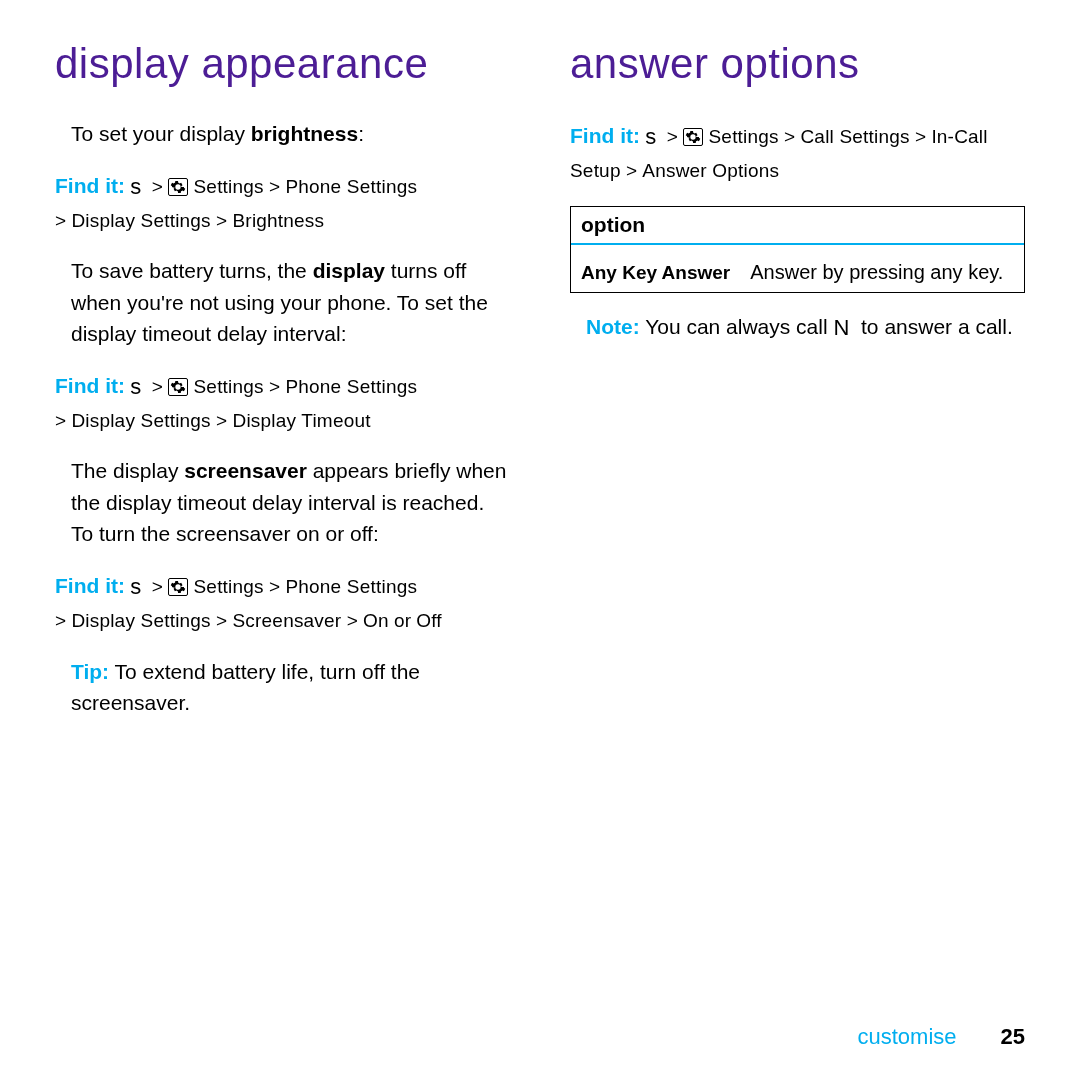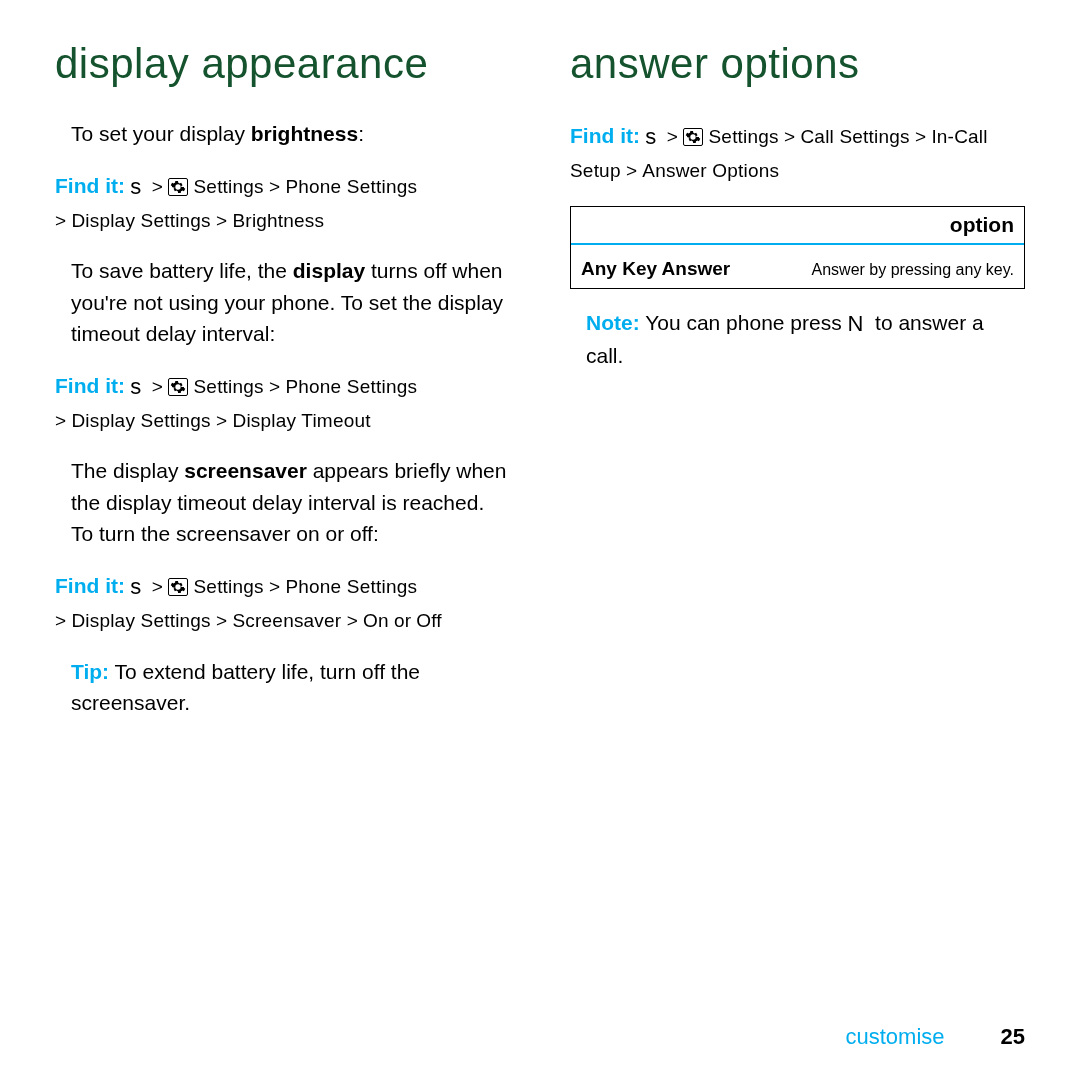--- a/index.html
+++ b/index.html
@@ -24,21 +24,21 @@
     gap: 60px;
   }
   .col {
     flex: 1;
     min-width: 0;
   }
   h1.section-title {
     font-family: Arial, Helvetica, sans-serif;
     font-weight: normal;
     font-size: 42px;
-    color: #14532d;
+    color: #4c1d95;
     margin: 0 0 30px 0;
     letter-spacing: 0.5px;
   }
   p.body {
     font-size: 21px;
     line-height: 1.5;
     margin: 0 0 18px 16px;
     color: #000;
   }
   .bold { font-weight: bold; }
@@ -67,56 +67,55 @@
     line-height: 1;
   }
   .gear-icon svg { display: block; }
   .path-bold { font-weight: normal; font-family: "Arial Narrow", Arial, sans-serif; font-stretch: condensed; letter-spacing: 0.2px; }
   .path-sep { font-weight: normal; }
   .table {
     border: 1.5px solid #000;
     margin: 10px 0 18px 0;
     width: 100%;
     box-sizing: border-box;
-    text-align: right;
   }
   .table-head {
     font-weight: bold;
     font-size: 21px;
     padding: 6px 10px;
     border-bottom: 2.5px solid #00aeef;
   }
   .table-row {
     display: flex;
     padding: 8px 10px;
-    gap: 4px;
+    gap: 20px;
     align-items: baseline;
   }
   .table-opt {
     font-weight: bold;
     font-family: "Arial Narrow", Arial, sans-serif;
     font-stretch: condensed;
     font-size: 19px;
     white-space: nowrap;
   }
   .table-desc {
-    font-size: 16px;
+    font-size: 20px;
     flex: 1;
     margin-top: 8px;
   }
   .glyph-N {
     font-family: Arial, Helvetica, sans-serif;
     font-size: 22px;
     vertical-align: -1px;
   }
   .footer {
     display: flex;
     justify-content: flex-end;
     align-items: baseline;
-    gap: 56px;
+    gap: 44px;
     padding-top: 20px;
     font-size: 22px;
   }
   .footer-section { color: #00aeef; }
   .footer-page { font-weight: bold; color: #000; margin-top: 8px; }
 </style>
 </head>
 <body>
 
 <div class="page">
@@ -140,21 +139,21 @@
         <span class="path-sep">&gt;</span>
         <span class="path-bold">Phone Settings</span>
         <br>
         <span class="path-sep">&gt;</span>
         <span class="path-bold">Display Settings</span>
         <span class="path-sep">&gt;</span>
         <span class="path-bold">Brightness</span>
       </p>
 
       <p class="body">
-        <span>To save battery life, the </span><span class="bold">display</span><span> turns off when you're not using your phone. To set the display timeout delay interval:</span>
+        <span>To save battery turns, the </span><span class="bold">display</span><span> turns off when you're not using your phone. To set the display timeout delay interval:</span>
       </p>
 
       <p class="findit-line">
         <span class="findit-label">Find it:</span>
         <span class="glyph-s">s</span>
         &nbsp;<span>&gt;</span>
         <span class="gear-icon"><svg width="16" height="16" viewBox="0 0 24 24">
               <path fill="#000" d="M12 8a4 4 0 100 8 4 4 0 000-8zm9 4a7 7 0 01-.1 1.2l2 1.6-2 3.4-2.4-1a7 7 0 01-2 1.2l-.4 2.6h-4l-.4-2.6a7 7 0 01-2-1.2l-2.4 1-2-3.4 2-1.6A7 7 0 013 12a7 7 0 01.1-1.2l-2-1.6 2-3.4 2.4 1a7 7 0 012-1.2L8 3h4l.4 2.6a7 7 0 012 1.2l2.4-1 2 3.4-2 1.6c.1.4.2.8.2 1.2z"></path>
             </svg></span>
         <span class="path-bold">Settings</span>
@@ -217,21 +216,21 @@
 
       <div class="table">
         <div class="table-head">option</div>
         <div class="table-row">
           <div class="table-opt">Any Key Answer</div>
           <div class="table-desc">Answer by pressing any key.</div>
         </div>
       </div>
 
       <p class="body">
-        <span class="accent-bold">Note:</span><span> You can phone press </span><span class="glyph-N">N</span>&nbsp;<span> to answer a call.</span>
+        <span class="accent-bold">Note:</span><span> You can always call </span><span class="glyph-N">N</span>&nbsp;<span> to answer a call.</span>
       </p>
     </div>
 
   </div>
 
   <div class="footer">
     <span class="footer-section">customise</span>
     <span class="footer-page">25</span>
   </div>
 </div>

